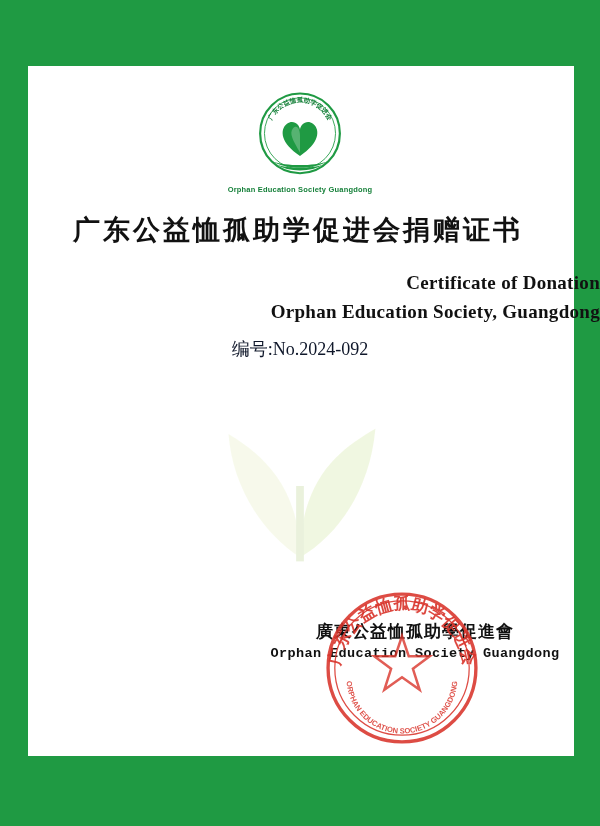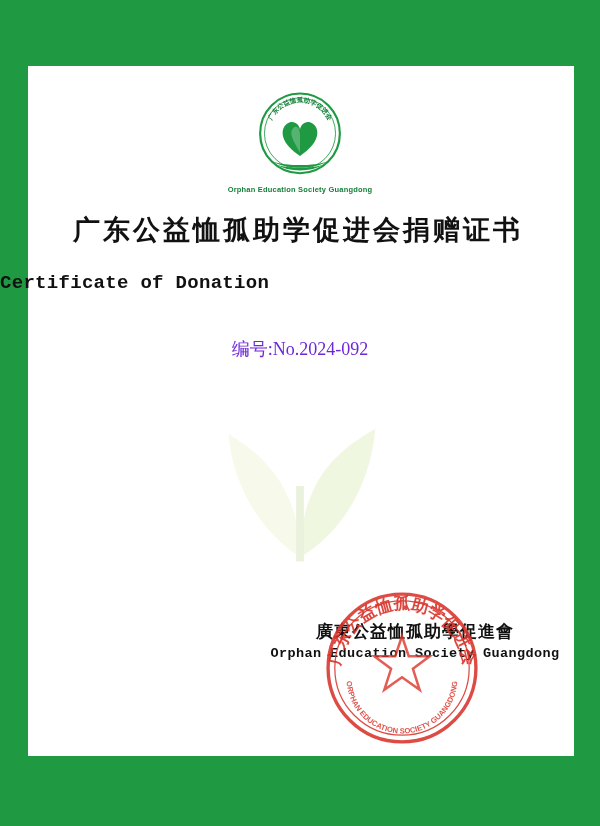--- a/index.html
+++ b/index.html
@@ -87,35 +87,36 @@
     text-align: center;
     font-family: "Liberation Sans", sans-serif;
     font-weight: bold;
     font-size: 27px;
     letter-spacing: 3px;
     color: #111111;
   }
   .title-en1, .title-en2 {
     position: absolute;
     left: 0; right: 0;
-    text-align: left;
-    font-family: Liberation Mono, monospace;
-    font-weight: bold;
-    color: #111111;
+    text-align: right;
+    font-family: Liberation Serif, serif;
+    font-weight: bold;
+    color: #111111;
+    padding-left: 20px;
   }
   .title-en1 { top: 272px; font-size: 19px; letter-spacing: .3px; }
   .title-en2 { top: 301px; font-size: 19px; letter-spacing: .3px; }
 
   .serial {
     position: absolute;
     left: 0; right: 0;
     top: 337px;
     text-align: center;
     font-size: 18px;
-    color: #6d28d9;
+    color: #0f172a;
     font-family: "Liberation Serif", serif;
   }
 
   
   .body-block {
     position: absolute;
     left: 74px;
     width: 460px;
     top: 388px;
     color: #111111;
@@ -203,20 +204,21 @@
       <path d="M60 78 C38 64 36 48 45 41 C52 35 60 42 60 48 C60 42 68 35 75 41 C84 48 82 64 60 78 Z" fill="#1f9a43"></path>
       <path d="M60 74 C52 60 47 52 52 46 C57 41 60 48 60 54 Z" fill="#ffffff" opacity="0.25"></path>
       <path d="M28 84 C44 94 76 94 92 84 C76 90 44 90 28 84 Z" fill="#1f9a43"></path>
       <path d="M33 88 C46 97 74 97 87 88 C74 93 46 93 33 88 Z" fill="#1f9a43"></path>
     </svg>
     <div class="logo-en">Orphan Education Society Guangdong</div>
   </div>
 
   <div class="title-cn">广东公益恤孤助学促进会捐赠证书</div>
   <div class="title-en1">Certificate of Donation</div>
+  <div class="title-en2">Orphan Education Society, Guangdong</div>
   <div class="serial">编号:No.2024-092</div>
 
 
   <div class="sign-area">
     <div class="org-cn">廣東公益恤孤助學促進會</div>
     <div class="org-en">Orphan Education Society Guangdong</div>
   </div>
 
   <svg class="stamp" viewBox="0 0 200 200">
     <g fill="none" stroke="#d9342b" stroke-width="4" opacity="0.88">

